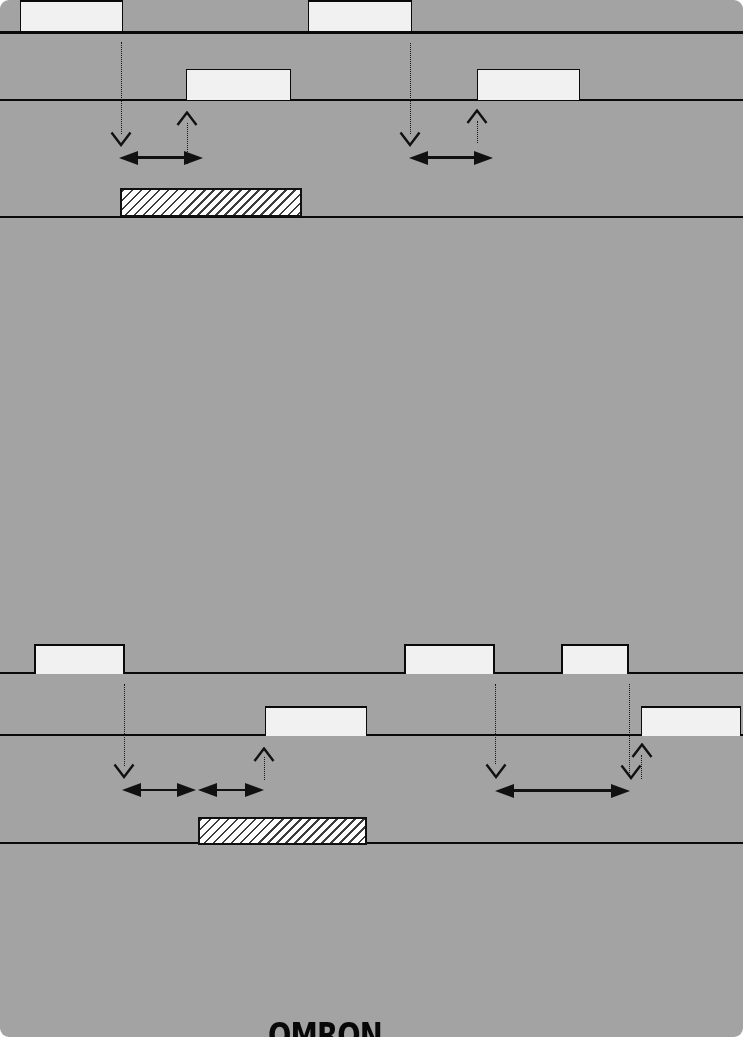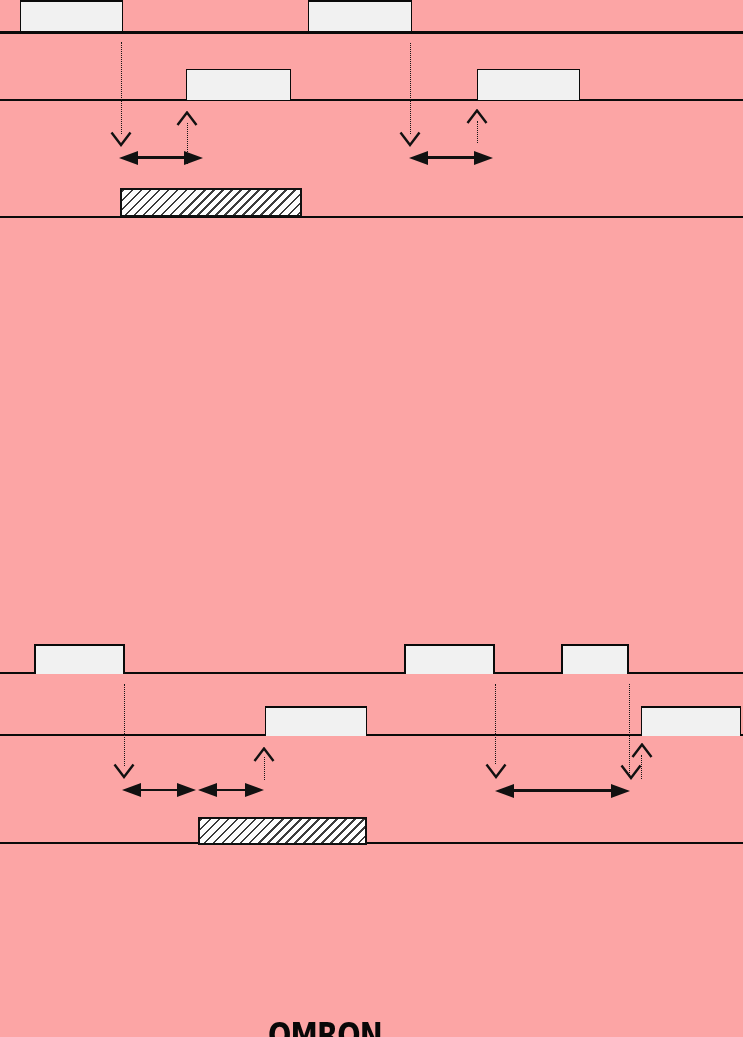--- a/index.html
+++ b/index.html
@@ -1,18 +1,18 @@
 <!DOCTYPE html>
 <html><head>
 <meta charset="utf-8">
 <style>
   html,body{margin:0;padding:0;background:#ffffff;}
   .canvas{
     position:relative;width:743px;height:1037px;overflow:hidden;
-    background:#fca5a5;font-family:"DejaVu Sans",sans-serif;
+    background:#a3a3a3;font-family:"DejaVu Sans",sans-serif;border-radius:9px;
   }
   .diagram{position:absolute;left:0;top:0;width:743px;height:1037px;}
   .sline{position:absolute;background:#0a0a0a;}
   .pulse{
     position:absolute;box-sizing:border-box;background:#f1f1f1;
     border-style:solid;border-color:#0a0a0a;border-bottom:none;
   }
   .hatch{
     position:absolute;box-sizing:border-box;background-color:#fefefe;
     border:2px solid #101010;

